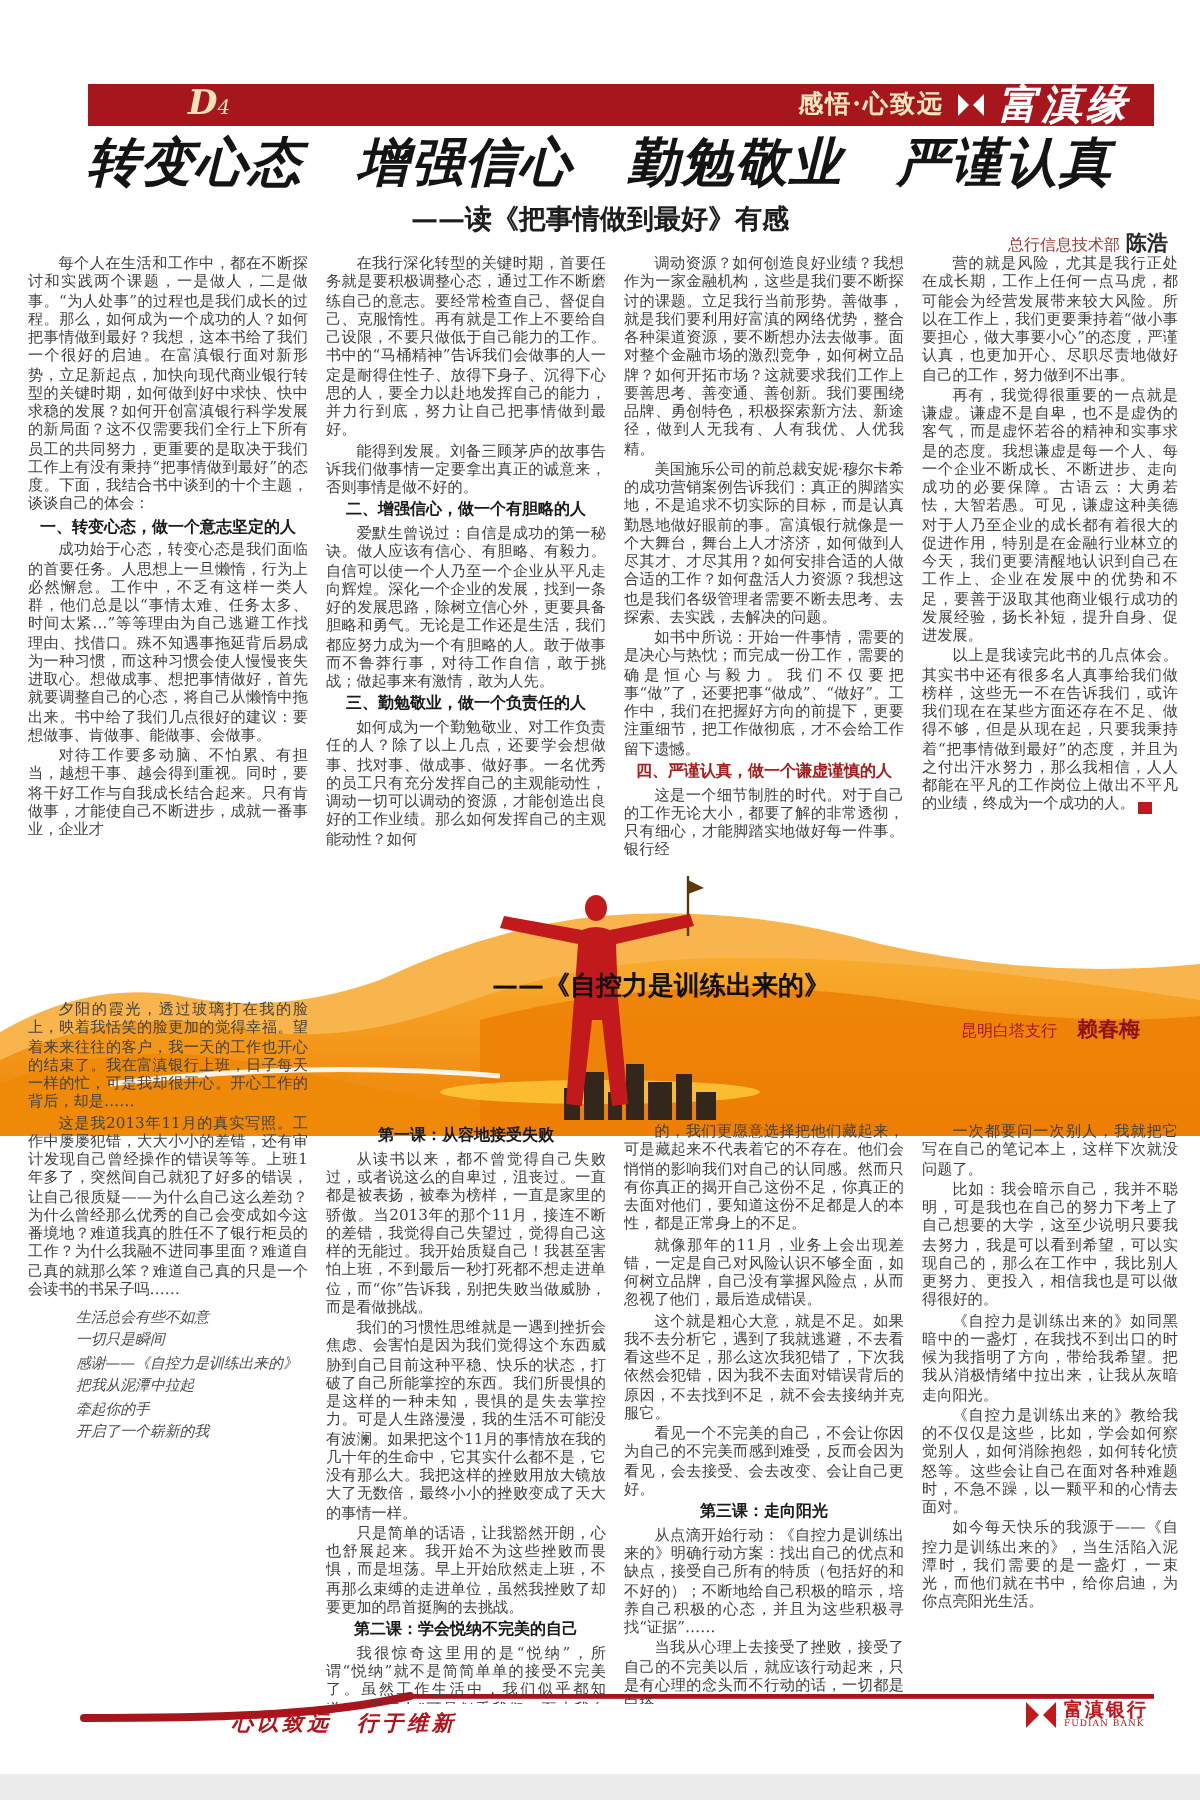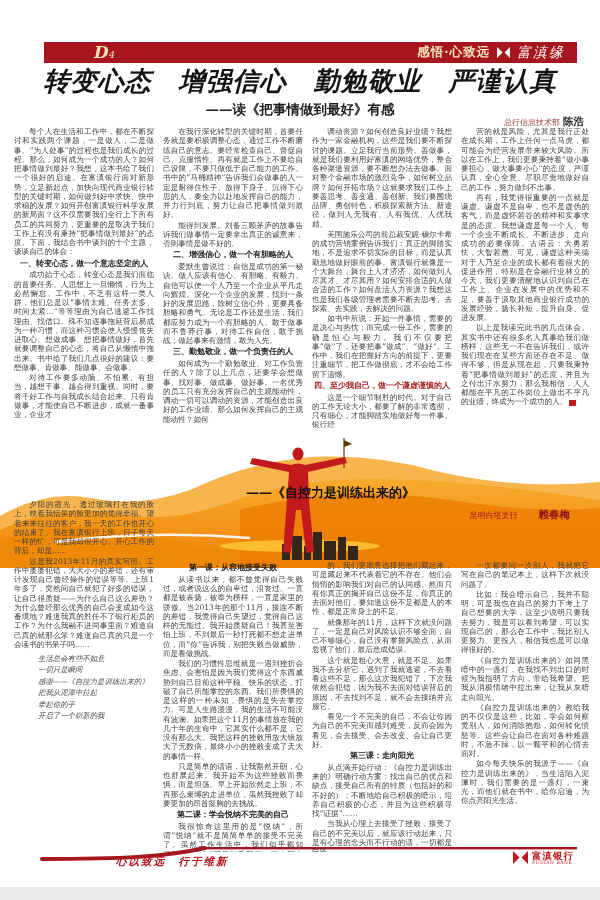--- a/index.html
+++ b/index.html
@@ -6,21 +6,21 @@
   .page{position:relative;width:600px;height:900px;background:#fff;overflow:hidden;
         font-family:"DejaVu Serif","Liberation Serif",serif;}
   
   .masthead{position:absolute;left:44px;top:42px;width:533px;height:21px;background:#a6161c;
             display:flex;align-items:center;}
   .pageno{margin-left:50px;color:#f3e2b8;font-style:italic;line-height:1;}
   .pageno .d{font-size:17px;font-weight:bold;}
   .pageno .d4{font-size:10px;}
   .mast-right{margin-left:auto;display:flex;align-items:center;gap:7px;padding-right:12px;}
   .section-title{color:#f6e7bf;font-size:12.5px;font-weight:bold;letter-spacing:1px;}
-  .brand-script{color:#ffffff;font-size:14px;font-weight:normal;font-style:italic;letter-spacing:2px;}
+  .brand-script{color:#ffffff;font-size:20px;font-weight:bold;font-style:italic;letter-spacing:2px;}
   
   .main-title{position:absolute;left:0;top:64px;width:100%;text-align:center;font-size:26px;
               font-weight:bold;font-style:italic;color:#141414;letter-spacing:1px;white-space:nowrap;}
   .main-subtitle{position:absolute;left:0;top:101px;width:100%;text-align:center;font-size:13.5px;
                  font-weight:bold;color:#1d1d1d;}
   .byline1{position:absolute;right:16px;top:115px;font-size:8px;color:#9a3b35;}
   .byline1 b{font-size:10.5px;color:#2a2a2a;margin-left:3px;}
   
   .col{position:absolute;font-size:7.6px;line-height:1.22;color:#3f3f3f;text-align:justify;
        overflow:hidden;z-index:3;}
@@ -40,21 +40,21 @@
            width:7px;height:6px;text-align:center;margin-left:2px;font-style:normal;vertical-align:baseline;}
   
   .graphic{position:absolute;left:0;top:438px;width:600px;height:130px;z-index:1;}
   .graphic svg{position:absolute;left:0;top:0;}
   .g-title{position:absolute;left:202px;top:-6px;font-size:36px;font-weight:bold;font-style:italic;
            color:#161616;letter-spacing:6px;white-space:nowrap;z-index:4;
            text-shadow:0 0 3px rgba(255,255,255,.85);}
   .g-subtitle{position:absolute;left:246px;top:46px;font-size:13px;font-weight:bold;color:#101010;
               z-index:4;white-space:nowrap;}
   .byline2{position:absolute;right:30px;top:70px;font-size:8px;color:#a5161c;z-index:4;}
-  .byline2 b{font-size:10.5px;color:#8f1216;margin-left:21px;}
+  .byline2 b{font-size:10.5px;color:#8f1216;margin-left:10px;}
   
   .footer-rule{position:absolute;left:0;top:840px;width:600px;height:24px;z-index:2;}
   .slogan{position:absolute;left:116px;top:855px;font-size:10.5px;font-weight:bold;font-style:italic;
           color:#b5121b;letter-spacing:2px;z-index:3;}
   .bank-logo{position:absolute;right:26px;top:849px;display:flex;align-items:center;gap:4px;z-index:3;}
   .bank-text{display:flex;flex-direction:column;line-height:1.1;}
   .bank-cn{font-size:9.5px;font-weight:bold;color:#c01a1e;letter-spacing:1px;}
   .bank-en{font-size:4.5px;color:#c01a1e;letter-spacing:.5px;}
   .page-edge{position:absolute;left:0;bottom:0;width:100%;height:13px;background:#ebebeb;z-index:0;}
 </style>
@@ -96,25 +96,25 @@
       <p class="blk-p">能得到发展。刘备三顾茅庐的故事告诉我们做事情一定要拿出真正的诚意来，否则事情是做不好的。</p>
       <h4 class="blk-h">二、增强信心，做一个有胆略的人</h4>
       <p class="blk-p">爱默生曾说过：自信是成功的第一秘诀。做人应该有信心、有胆略、有毅力。自信可以使一个人乃至一个企业从平凡走向辉煌。深化一个企业的发展，找到一条好的发展思路，除树立信心外，更要具备胆略和勇气。无论是工作还是生活，我们都应努力成为一个有胆略的人。敢于做事而不鲁莽行事，对待工作自信，敢于挑战；做起事来有激情，敢为人先。</p>
       <h4 class="blk-h">三、勤勉敬业，做一个负责任的人</h4>
       <p class="blk-p">如何成为一个勤勉敬业、对工作负责任的人？除了以上几点，还要学会想做事、找对事、做成事、做好事。一名优秀的员工只有充分发挥自己的主观能动性，调动一切可以调动的资源，才能创造出良好的工作业绩。那么如何发挥自己的主观能动性？如何</p>
     </div>
   <div class="col a1 c3">
       <p class="blk-p">调动资源？如何创造良好业绩？我想作为一家金融机构，这些是我们要不断探讨的课题。立足我行当前形势。善做事，就是我们要利用好富滇的网络优势，整合各种渠道资源，要不断想办法去做事。面对整个金融市场的激烈竞争，如何树立品牌？如何开拓市场？这就要求我们工作上要善思考、善变通、善创新。我们要围绕品牌、勇创特色，积极探索新方法、新途径，做到人无我有、人有我优、人优我精。</p>
       <p class="blk-p">美国施乐公司的前总裁安妮·穆尔卡希的成功营销案例告诉我们：真正的脚踏实地，不是追求不切实际的目标，而是认真勤恳地做好眼前的事。富滇银行就像是一个大舞台，舞台上人才济济，如何做到人尽其才、才尽其用？如何安排合适的人做合适的工作？如何盘活人力资源？我想这也是我们各级管理者需要不断去思考、去探索、去实践，去解决的问题。</p>
       <p class="blk-p">如书中所说：开始一件事情，需要的是决心与热忱；而完成一份工作，需要的确是恒心与毅力。我们不仅要把事“做”了，还要把事“做成”、“做好”。工作中，我们在把握好方向的前提下，更要注重细节，把工作做彻底，才不会给工作留下遗憾。</p>
-      <h4 class="blk-hr">四、至少我自己，做一个谦虚谨慎的人</h4>
+      <h4 class="blk-hr">四、严谨认真，做一个谦虚谨慎的人</h4>
       <p class="blk-p">这是一个细节制胜的时代。对于自己的工作无论大小，都要了解的非常透彻，只有细心，才能脚踏实地做好每一件事。银行经</p>
     </div>
   <div class="col a1 c4">
-      <p class="blk-p">营的就是风险，尤其是我行正处在成长期，工作上任何一点马虎，都可能会为经营发展带来较大风险。所以在工作上，我们更要秉持着“做小事要担心，做大事要小心”的态度，严谨认真，全心全意、尽职尽责地做好自己的工作，努力做到不出事。</p>
+      <p class="blk-p">营的就是风险，尤其是我行正处在成长期，工作上任何一点马虎，都可能会为经营发展带来较大风险。所以在工作上，我们更要秉持着“做小事要担心，做大事要小心”的态度，严谨认真，也更加开心、尽职尽责地做好自己的工作，努力做到不出事。</p>
       <p class="blk-p">再有，我觉得很重要的一点就是谦虚。谦虚不是自卑，也不是虚伪的客气，而是虚怀若谷的精神和实事求是的态度。我想谦虚是每一个人、每一个企业不断成长、不断进步、走向成功的必要保障。古语云：大勇若怯，大智若愚。可见，谦虚这种美德对于人乃至企业的成长都有着很大的促进作用，特别是在金融行业林立的今天，我们更要清醒地认识到自己在工作上、企业在发展中的优势和不足，要善于汲取其他商业银行成功的发展经验，扬长补短，提升自身、促进发展。</p>
       <p class="blk-p">以上是我读完此书的几点体会。其实书中还有很多名人真事给我们做榜样，这些无一不在告诉我们，或许我们现在在某些方面还存在不足、做得不够，但是从现在起，只要我秉持着“把事情做到最好”的态度，并且为之付出汗水努力，那么我相信，人人都能在平凡的工作岗位上做出不平凡的业绩，终成为一个成功的人。<span class="endmark">✕</span></p>
     </div>
 
   <div class="graphic">
     <svg width="600" height="130" viewBox="0 0 600 130">
       <defs>
         <linearGradient id="hillgrad" x1="0" y1="0" x2="0" y2="1">
           <stop offset="0" stop-color="#f8ab2e"></stop>
             <stop offset="1" stop-color="#ee8206"></stop>
@@ -163,21 +163,21 @@
   <div class="col a2 c2">
       <h4 class="blk-h">第一课：从容地接受失败</h4>
       <p class="blk-p">从读书以来，都不曾觉得自己失败过，或者说这么的自卑过，沮丧过。一直都是被表扬，被奉为榜样，一直是家里的骄傲。当2013年的那个11月，接连不断的差错，我觉得自己失望过，觉得自己这样的无能过。我开始质疑自己！我甚至害怕上班，不到最后一秒打死都不想走进单位，而“你”告诉我，别把失败当做威胁，而是看做挑战。</p>
       <p class="blk-p">我们的习惯性思维就是一遇到挫折会焦虑、会害怕是因为我们觉得这个东西威胁到自己目前这种平稳、快乐的状态，打破了自己所能掌控的东西。我们所畏惧的是这样的一种未知，畏惧的是失去掌控力。可是人生路漫漫，我的生活不可能没有波澜。如果把这个11月的事情放在我的几十年的生命中，它其实什么都不是，它没有那么大。我把这样的挫败用放大镜放大了无数倍，最终小小的挫败变成了天大的事情一样。</p>
       <p class="blk-p">只是简单的话语，让我豁然开朗，心也舒展起来。我开始不为这些挫败而畏惧，而是坦荡。早上开始欣然走上班，不再那么束缚的走进单位，虽然我挫败了却要更加的昂首挺胸的去挑战。</p>
       <h4 class="blk-h">第二课：学会悦纳不完美的自己</h4>
       <p class="blk-p">我很惊奇这里用的是“悦纳”，所谓“悦纳”就不是简简单单的接受不完美了。虽然工作生活中，我们似乎都知道“人无完人”可是似乎我们，至少我自己，是忽视了自己身上的各种缺点。比如：懒惰、胆怯、嫉妒、自私等等，因为觉得它是不好</p>
     </div>
   <div class="col a2 c3">
       <p class="blk-p">的，我们更愿意选择把他们藏起来，可是藏起来不代表着它的不存在。他们会悄悄的影响我们对自己的认同感。然而只有你真正的揭开自己这份不足，你真正的去面对他们，要知道这份不足都是人的本性，都是正常身上的不足。</p>
-      <p class="blk-p">就像那年的11月，这样下次就没问题了，一定是自己对风险认识不够全面，自己不够细心，自己没有掌握风险点，从而忽视了他们，最后造成错误。</p>
+      <p class="blk-p">就像那年的11月，业务上会出现差错，一定是自己对风险认识不够全面，如何树立品牌，自己没有掌握风险点，从而忽视了他们，最后造成错误。</p>
       <p class="blk-p">这个就是粗心大意，就是不足。如果我不去分析它，遇到了我就逃避，不去看看这些不足，那么这次我犯错了，下次我依然会犯错，因为我不去面对错误背后的原因，不去找到不足，就不会去接纳并克服它。</p>
       <p class="blk-p">看见一个不完美的自己，不会让你因为自己的不完美而感到难受，反而会因为看见，会去接受、会去改变、会让自己更好。</p>
       <h4 class="blk-h">第三课：走向阳光</h4>
       <p class="blk-p">从点滴开始行动：《自控力是训练出来的》明确行动方案：找出自己的优点和缺点，接受自己所有的特质（包括好的和不好的）；不断地给自己积极的暗示，培养自己积极的心态，并且为这些积极寻找“证据”……</p>
       <p class="blk-p">当我从心理上去接受了挫败，接受了自己的不完美以后，就应该行动起来，只是有心理的念头而不行动的话，一切都是白搭。</p>
     </div>
   <div class="col a2 c4">
       <p class="blk-p">一次都要问一次别人，我就把它写在自己的笔记本上，这样下次就没问题了。</p>
       <p class="blk-p">比如：我会暗示自己，我并不聪明，可是我也在自己的努力下考上了自己想要的大学，这至少说明只要我去努力，我是可以看到希望，可以实现自己的，那么在工作中，我比别人更努力、更投入，相信我也是可以做得很好的。</p>
       <p class="blk-p">《自控力是训练出来的》如同黑暗中的一盏灯，在我找不到出口的时候为我指明了方向，带给我希望。把我从消极情绪中拉出来，让我从灰暗走向阳光。</p>

